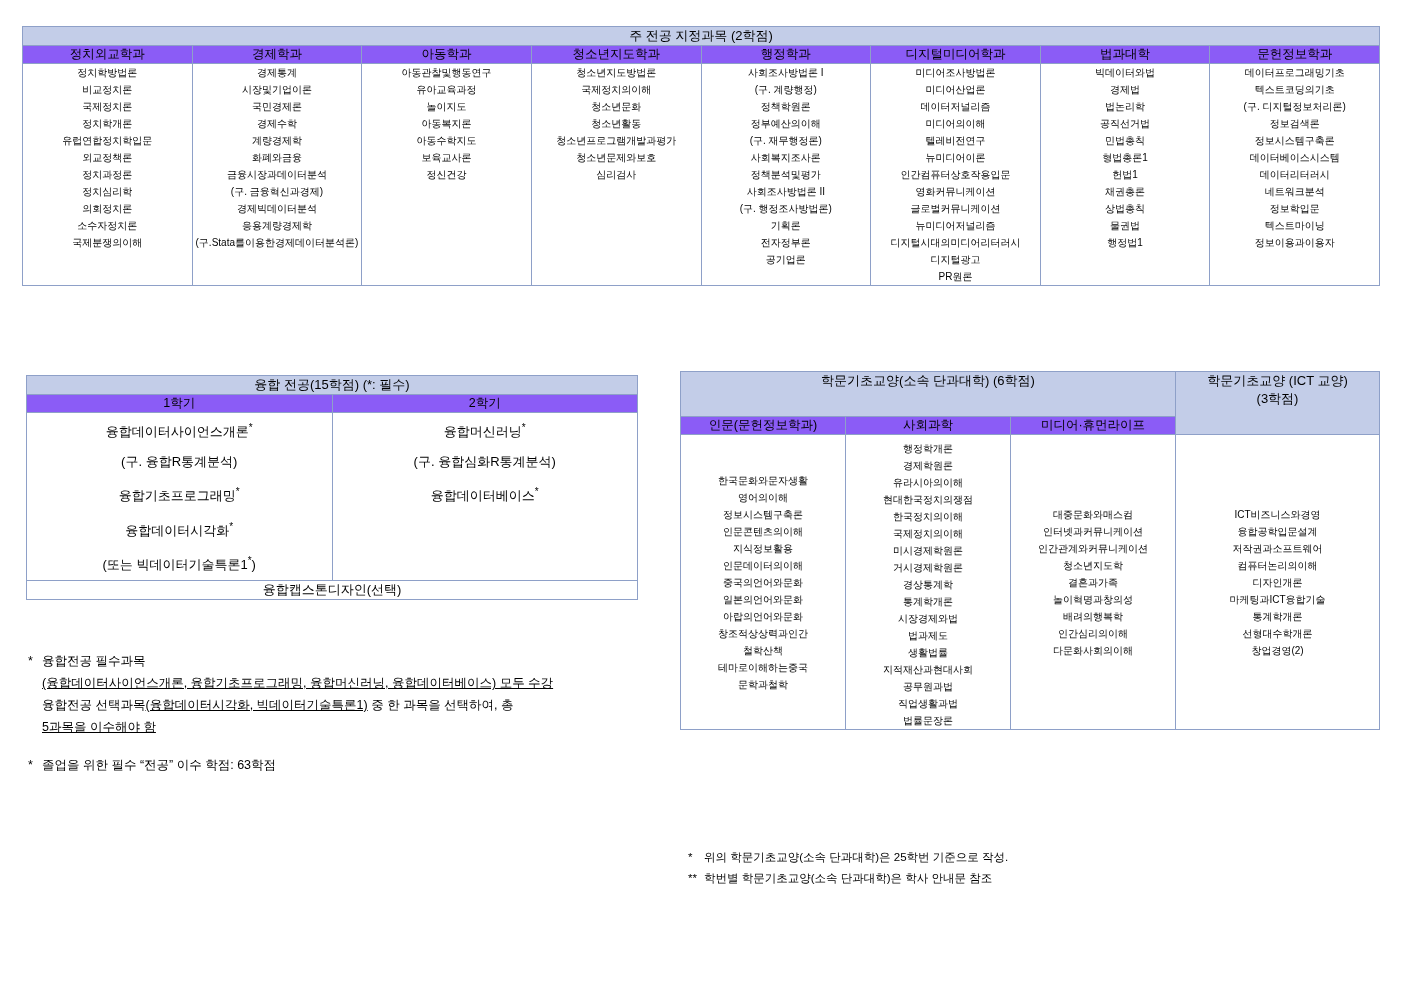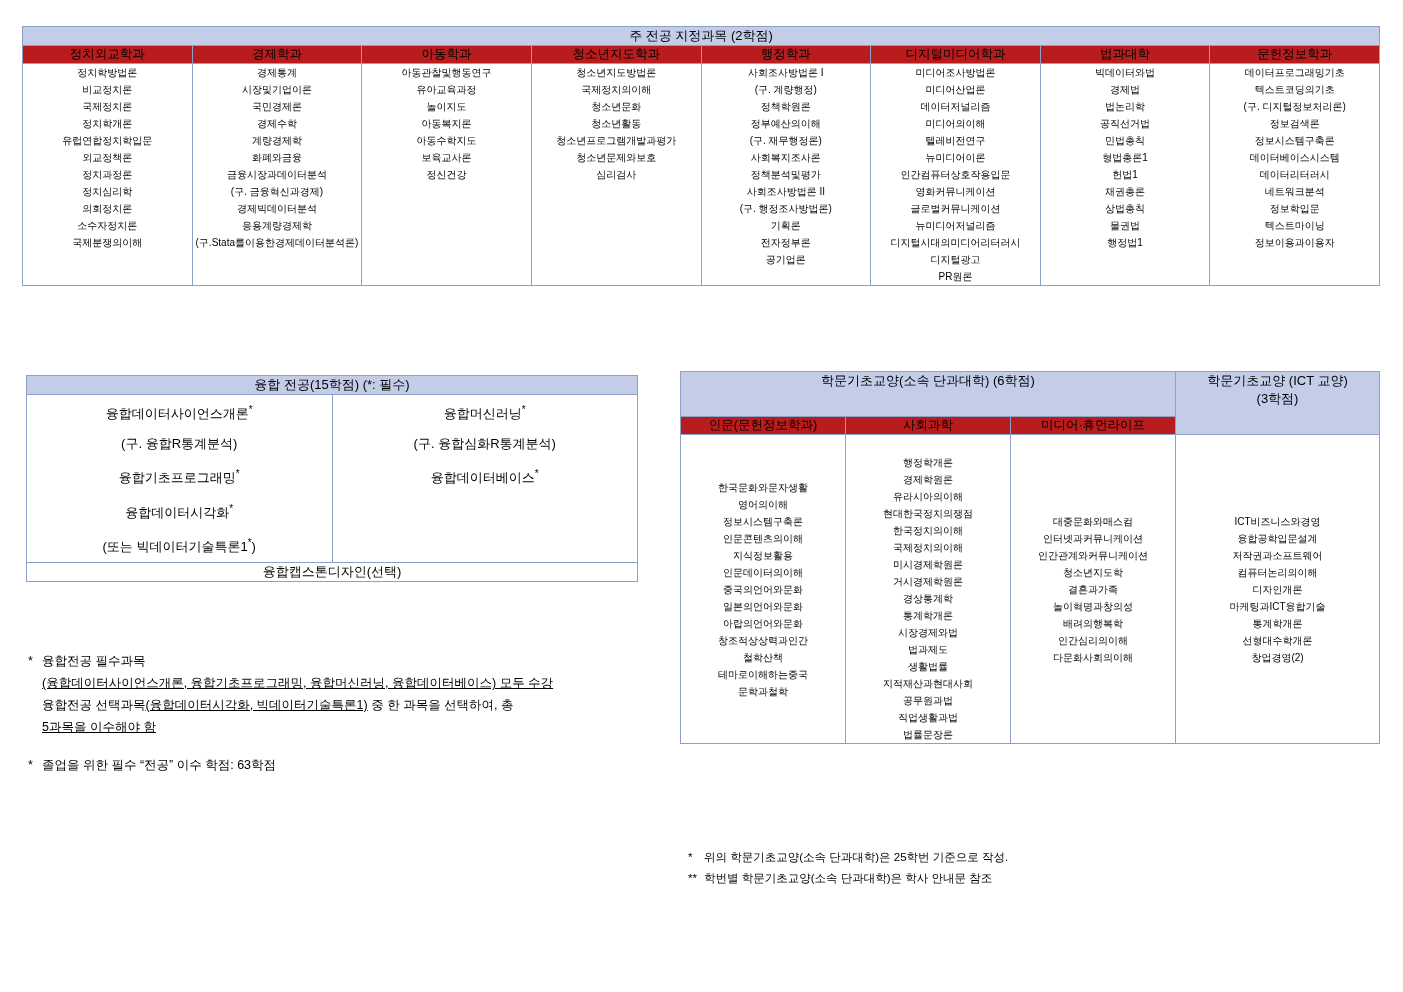--- a/index.html
+++ b/index.html
@@ -32,21 +32,21 @@
     vertical-align: top;
   }
   .hdr {
     background: #c3cde8;
     text-align: center;
     font-size: 13px;
     padding: 4px 2px;
     vertical-align: middle;
   }
   .hdr2 {
-    background: #b91c1c;
+    background: #8b5cf6;
     text-align: center;
     font-size: 12.5px;
     padding: 3px 2px;
     vertical-align: middle;
   }
   .cell-list {
     text-align: center;
     padding: 8px 3px 10px 3px;
     line-height: 17px;
     font-size: 10px;
@@ -237,20 +237,24 @@
             <div>정보이용과이용자</div>
           </td>
     </tr>
   </tbody>
     </table>
 
   <table class="grid" id="conv-table">
     <tbody>
         <tr>
       <td class="hdr" colspan="2">융합 전공(15학점) (*: 필수)</td>
+    </tr>
+    <tr>
+      <td class="hdr2" style="width:306px">1학기</td>
+      <td class="hdr2" style="width:306px">2학기</td>
     </tr>
     <tr>
       <td class="conv-cell">
             <div><span>융합데이터사이언스개론</span><span class="sup">*</span></div>
             <div><span>(구. 융합R통계분석)</span></div>
             <div><span>융합기초프로그래밍</span><span class="sup">*</span></div>
             <div><span>융합데이터시각화</span><span class="sup">*</span></div>
             <div><span>(또는 빅데이터기술특론1</span><span class="sup">*</span><span>)</span></div>
           </td>
       <td class="conv-cell">
@@ -309,21 +313,21 @@
             <div>지식정보활용</div>
             <div>인문데이터의이해</div>
             <div>중국의언어와문화</div>
             <div>일본의언어와문화</div>
             <div>아랍의언어와문화</div>
             <div>창조적상상력과인간</div>
             <div>철학산책</div>
             <div>테마로이해하는중국</div>
             <div>문학과철학</div>
           </td>
-      <td class="cell-list" style="vertical-align:top;padding-top:19px">
+      <td class="cell-list" style="vertical-align:top;padding-top:5px">
             <div>행정학개론</div>
             <div>경제학원론</div>
             <div>유라시아의이해</div>
             <div>현대한국정치의쟁점</div>
             <div>한국정치의이해</div>
             <div>국제정치의이해</div>
             <div>미시경제학원론</div>
             <div>거시경제학원론</div>
             <div>경상통계학</div>
             <div>통계학개론</div>

